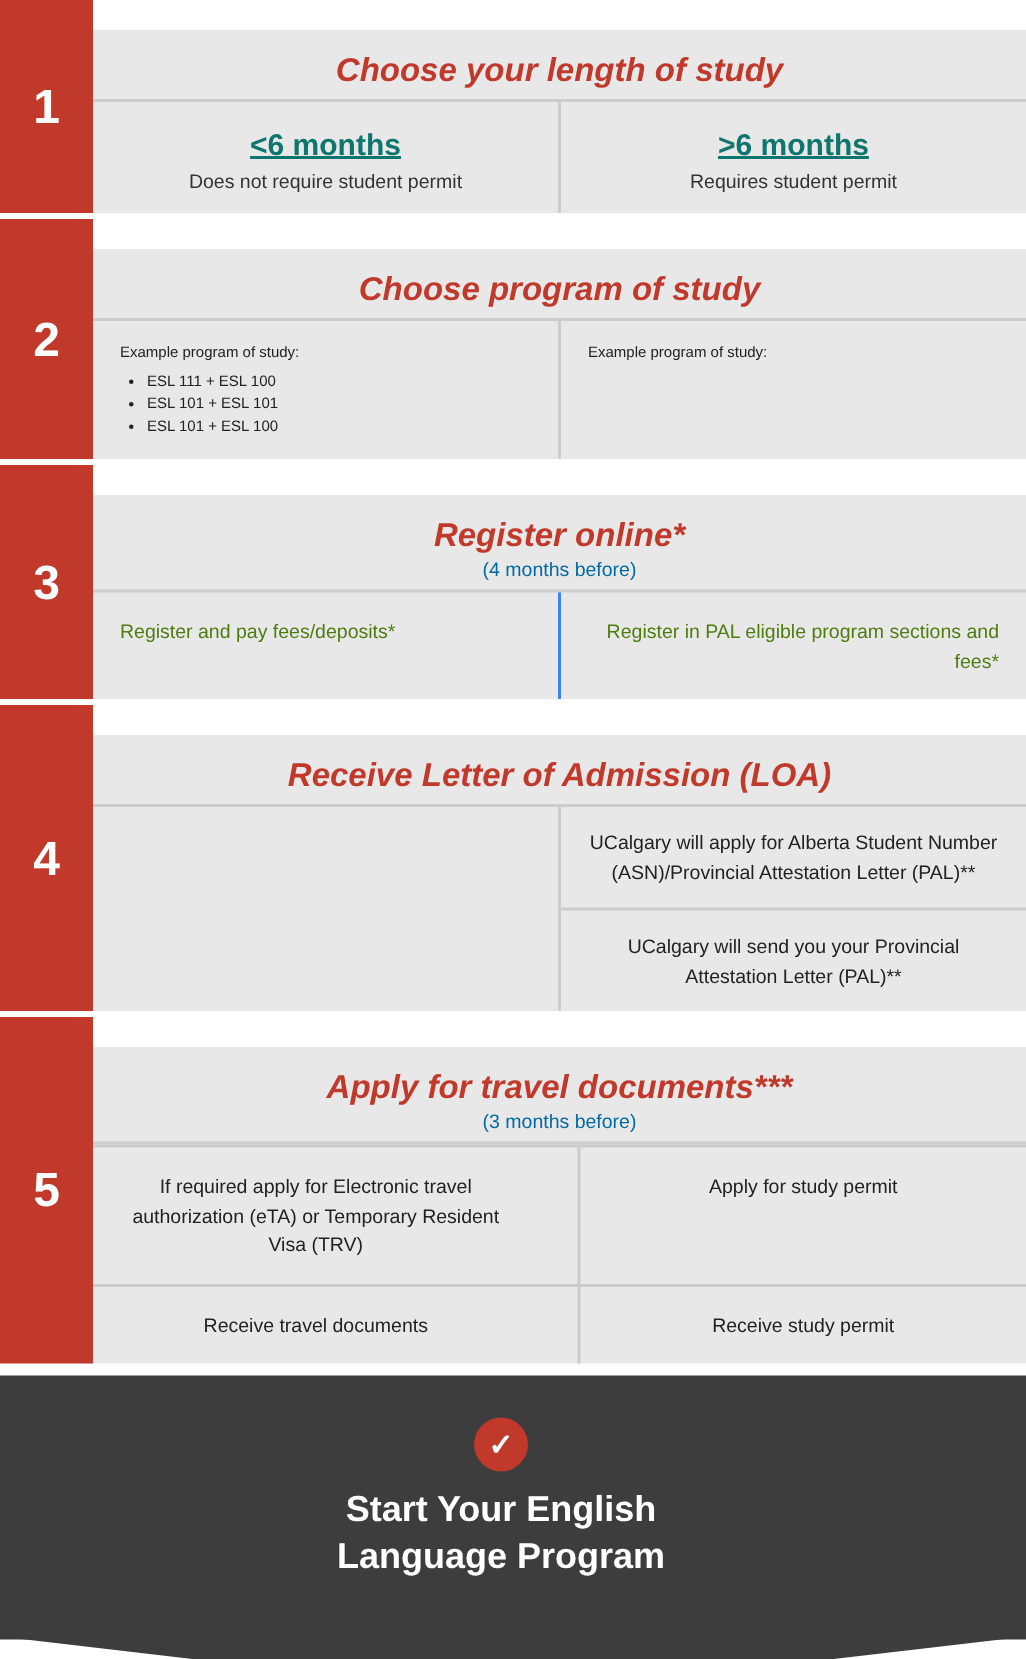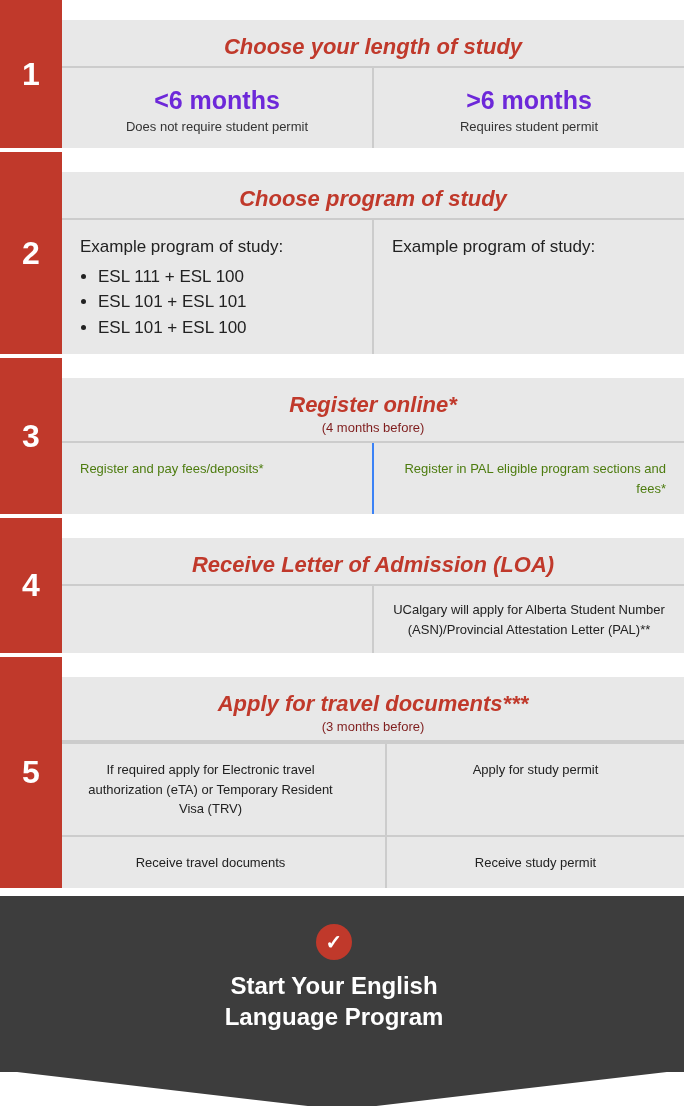--- a/index.html
+++ b/index.html
@@ -50,57 +50,58 @@
     }
 
     .step-header h2 {
       color: #c0392b;
       font-size: 22px;
       font-weight: bold;
       font-style: italic;
     }
 
     .step-header .subtext {
-      color: #7f1d1d;
+      color: #0369a1;
       font-size: 13px;
       font-style: normal;
       margin-top: 2px;
     }
 
     
     .step1-row {
       display: flex;
     }
     .step1-cell {
       flex: 1;
       padding: 18px 18px 14px 18px;
       text-align: center;
       font-size: 13px;
       color: #333;
     }
     .step1-cell + .step1-cell {
       border-left: 2px solid #ccc;
     }
     .step1-cell .big-label {
-      font-size: 25px;
-      font-weight: bold;
-      color: #6d28d9;
+      font-size: 20px;
+      font-weight: bold;
+      text-decoration: underline;
+      color: #0f766e;
       display: block;
       margin-bottom: 4px;
     }
 
     
     .step2-cols {
       display: flex;
       padding: 0;
     }
     .step2-col {
       flex: 1;
       padding: 14px 18px;
-      font-size: 17px;
+      font-size: 10px;
       color: #222;
       line-height: 1.5;
     }
     .step2-col + .step2-col {
       border-left: 2px solid #ccc;
     }
     .step2-col p {
       margin-bottom: 4px;
     }
     .step2-col ul {
@@ -288,20 +289,21 @@
       <span>4</span>
     </div>
     <div class="step-content">
       <div class="step-header">
         <h2>Receive Letter of Admission (LOA)</h2>
       </div>
       <div style="display:flex;">
         <div class="step4-left"></div>
         <div class="step4-right">
           <div class="step4-right-cell">UCalgary will apply for Alberta Student Number (ASN)/Provincial Attestation Letter (PAL)**</div>
+          <div class="step4-right-cell">UCalgary will send you your Provincial Attestation Letter (PAL)**</div>
         </div>
       </div>
     </div>
   </div>
 
   <div class="step-block">
     <div class="step-number-col">
       <span>5</span>
     </div>
     <div class="step-content">

